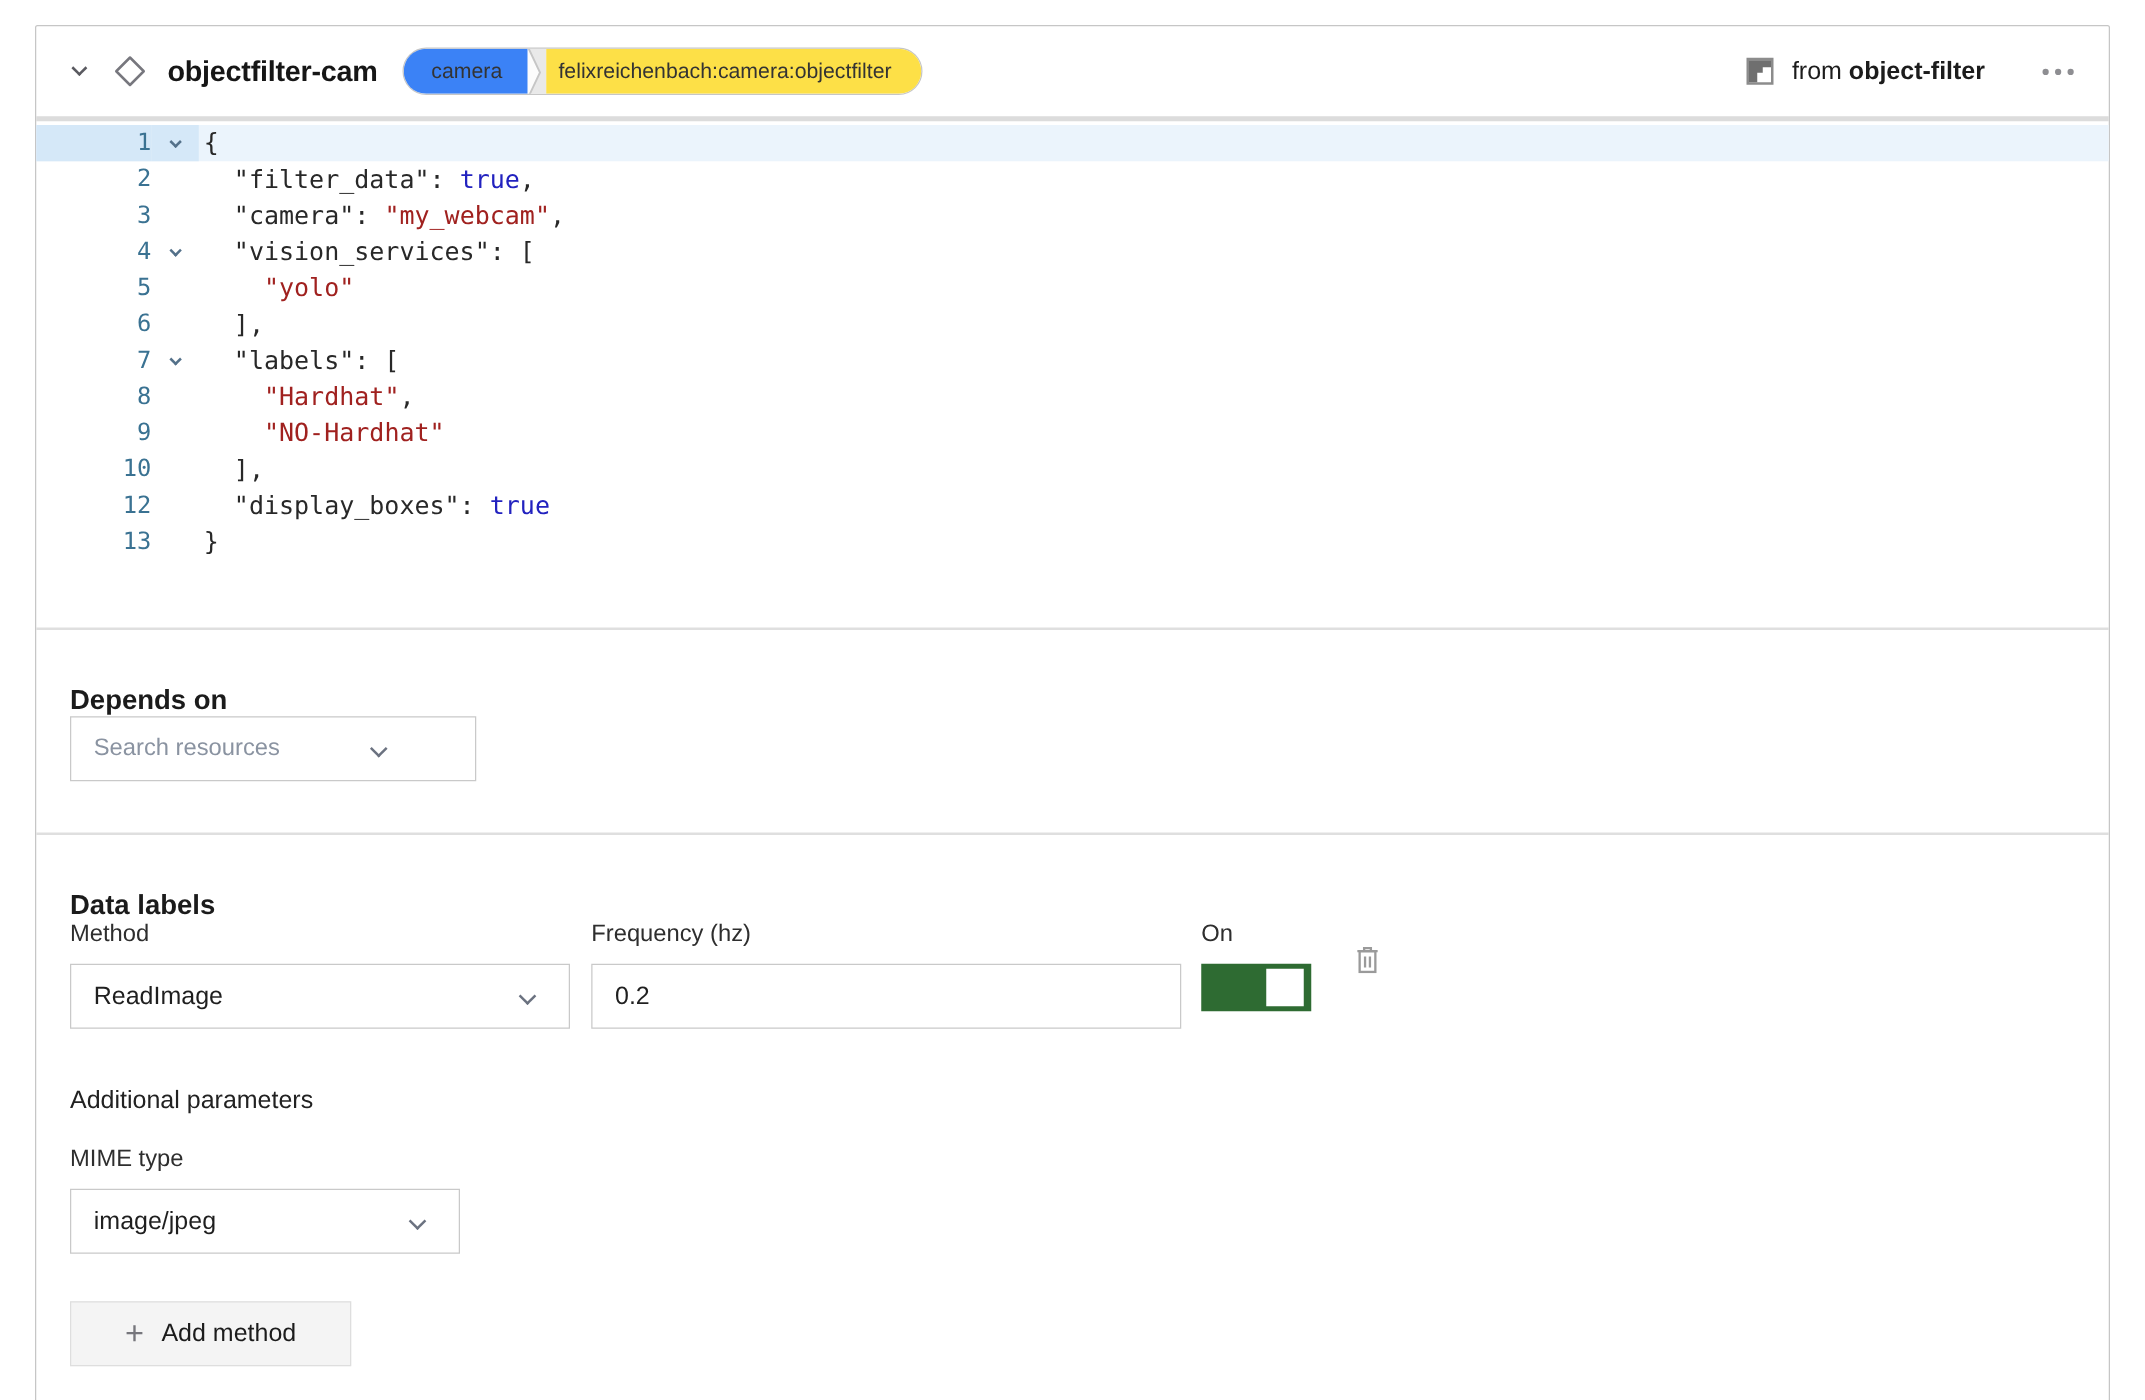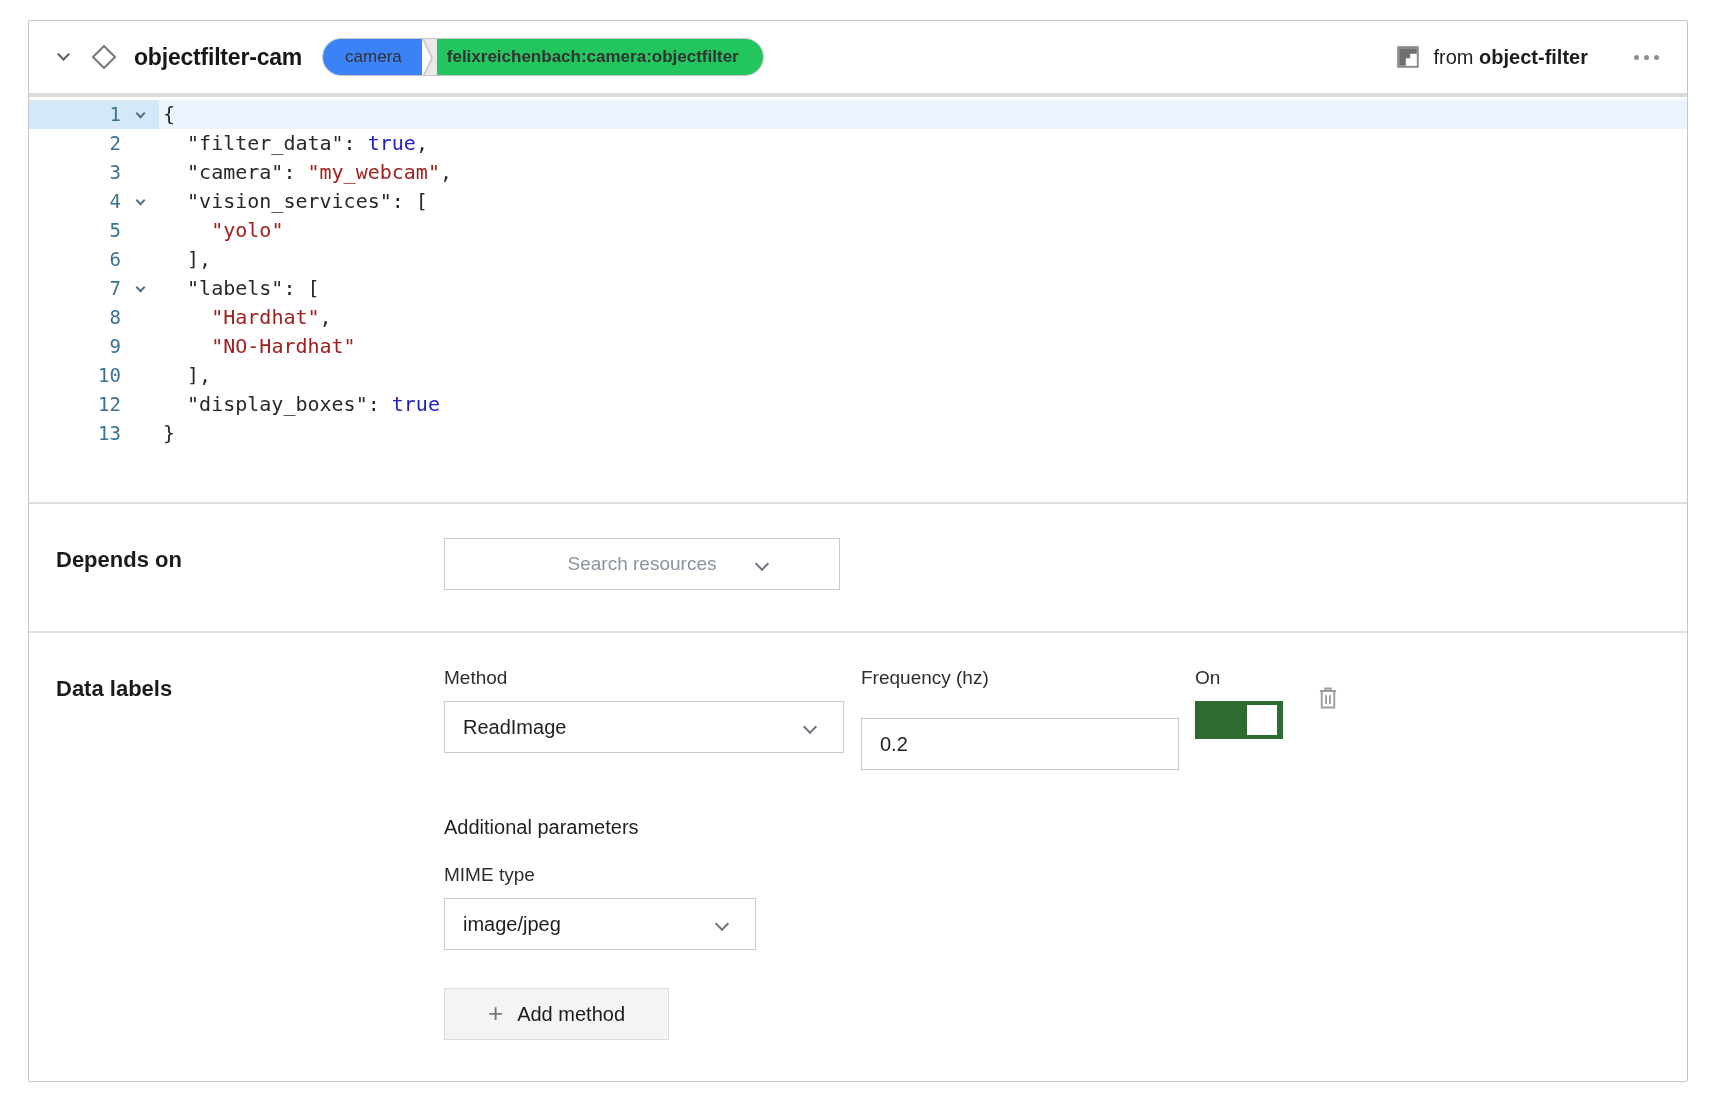--- a/index.html
+++ b/index.html
@@ -12,21 +12,21 @@
          border-bottom:4px solid #dcdcdc; }
   .chev { display:inline-block; width:9px; height:9px; border-right:2px solid #5a5a60;
           border-bottom:2px solid #5a5a60; transform:rotate(45deg); }
   .hdr-collapse { margin-top:-5px; cursor:pointer; }
   .diamond { margin-left:22px; flex:0 0 auto; }
   .hdr-title { margin-left:16px; font-size:23px; font-weight:bold; color:#161616; letter-spacing:-0.2px; }
   .pill { margin-left:20px; height:38px; display:flex; align-items:stretch; border:1.5px solid #c6c6c6;
           border-radius:20px; overflow:hidden; font-size:17px; color:#333; background:#fcfcfc; }
   .pill-seg1 { display:flex; align-items:center; padding:0 20px 0 22px; background:#3b82f6; }
   .pill-div { width:15px; flex:0 0 auto; }
-  .pill-seg2 { display:flex; align-items:center; padding:0 24px 0 10px; background:#22c55e;font-weight:bold; }
+  .pill-seg2 { display:flex; align-items:center; padding:0 24px 0 10px; background:#fde047; }
   .hdr-spacer { flex:1; }
   .from-wrap { display:flex; align-items:center; gap:14px; font-size:20px; color:#1c1c1c; }
   .from-name { font-weight:bold; }
   .dots { margin-left:44px; display:flex; gap:5px; cursor:pointer; padding:6px 2px; }
   .dots i { width:5px; height:5px; border-radius:50%; background:#8e8e92; display:block; }
 
   
   .code { padding:3px 0 54px 0; font-family:"DejaVu Sans Mono", monospace; font-size:20px;
           line-height:29px; cursor:text; }
   .cl { display:flex; height:29px; align-items:center; }
@@ -39,36 +39,36 @@
   .cl .src { white-space:pre; color:#282828; padding-left:4px; }
   .cl.active { background:#ebf4fc; }
   .cl.active .num, .cl.active .fold { background:#d5e8f8; }
   .tk-s { color:#a0211f; }
   .tk-b { color:#2222bf; }
   .tk-n { color:#236e3a; }
 
   .divider { height:2px; background:#dfdfdf; }
 
   
-  .section { display:flex; align-items:flex-start; padding:34px 26px 41px 27px; }
+  .section { display:flex; align-items:flex-start; padding:34px 26px 41px 27px;flex-direction:column; }
   .sec-label { width:388px; flex:0 0 auto; font-size:22px; font-weight:bold; color:#1b1b1b; margin-top:9px; }
   .field-label { font-size:19px; color:#2e2e2e; margin-bottom:10px; height:24px; }
   .select { height:52px; border:1.5px solid #c9c9c9; background:#fff; display:flex; align-items:center;
             padding:0 18px; font-size:20px; color:#1f1f1f; position:relative; cursor:pointer; }
   .select .chev { width:10px; height:10px; border-color:#6b7280; position:absolute; top:20px; }
   .placeholder { color:#8a93a1; font-size:19px; }
-  .w-search { width:396px;justify-content:center; } .w-search .chev { right:72px; }
+  .w-search { width:325px; } .w-search .chev { right:72px; }
   .w-method { width:400px; } .w-method .chev { right:28px; }
   .w-mime { width:312px; } .w-mime .chev { right:28px; }
 
   .cap-right { flex:1; }
   .cap-row { display:flex; align-items:flex-start; }
   .freq-group { margin-left:17px; }
-  .freq-input { width:318px; height:52px; border:1.5px solid #c9c9c9; padding:0 18px; font-size:20px;
-                color:#1f1f1f; font-family:"Liberation Sans", sans-serif; outline:none;margin-top:17px; }
+  .freq-input { width:472px; height:52px; border:1.5px solid #c9c9c9; padding:0 18px; font-size:20px;
+                color:#1f1f1f; font-family:"Liberation Sans", sans-serif; outline:none; }
   .on-group { margin-left:16px; }
   .toggle { width:88px; height:38px; background:#2e6b32; position:relative; margin-top:8px; cursor:pointer; }
   .toggle .knob { position:absolute; right:6px; top:4px; width:30px; height:30px; background:#fff; }
   .trash { margin-left:32px; margin-top:18px; cursor:pointer; }
 
   .addl { font-size:20px; color:#222; margin-top:46px; height:24px; }
   .mime-label { margin-top:24px; }
   .add-btn { margin-top:38px; width:225px; height:52px; background:#f4f4f4; border:1px solid #dedede;
              display:flex; align-items:center; justify-content:center; gap:14px; font-size:20px;
              color:#1c1c1c; cursor:pointer; font-family:"Liberation Sans", sans-serif; }

